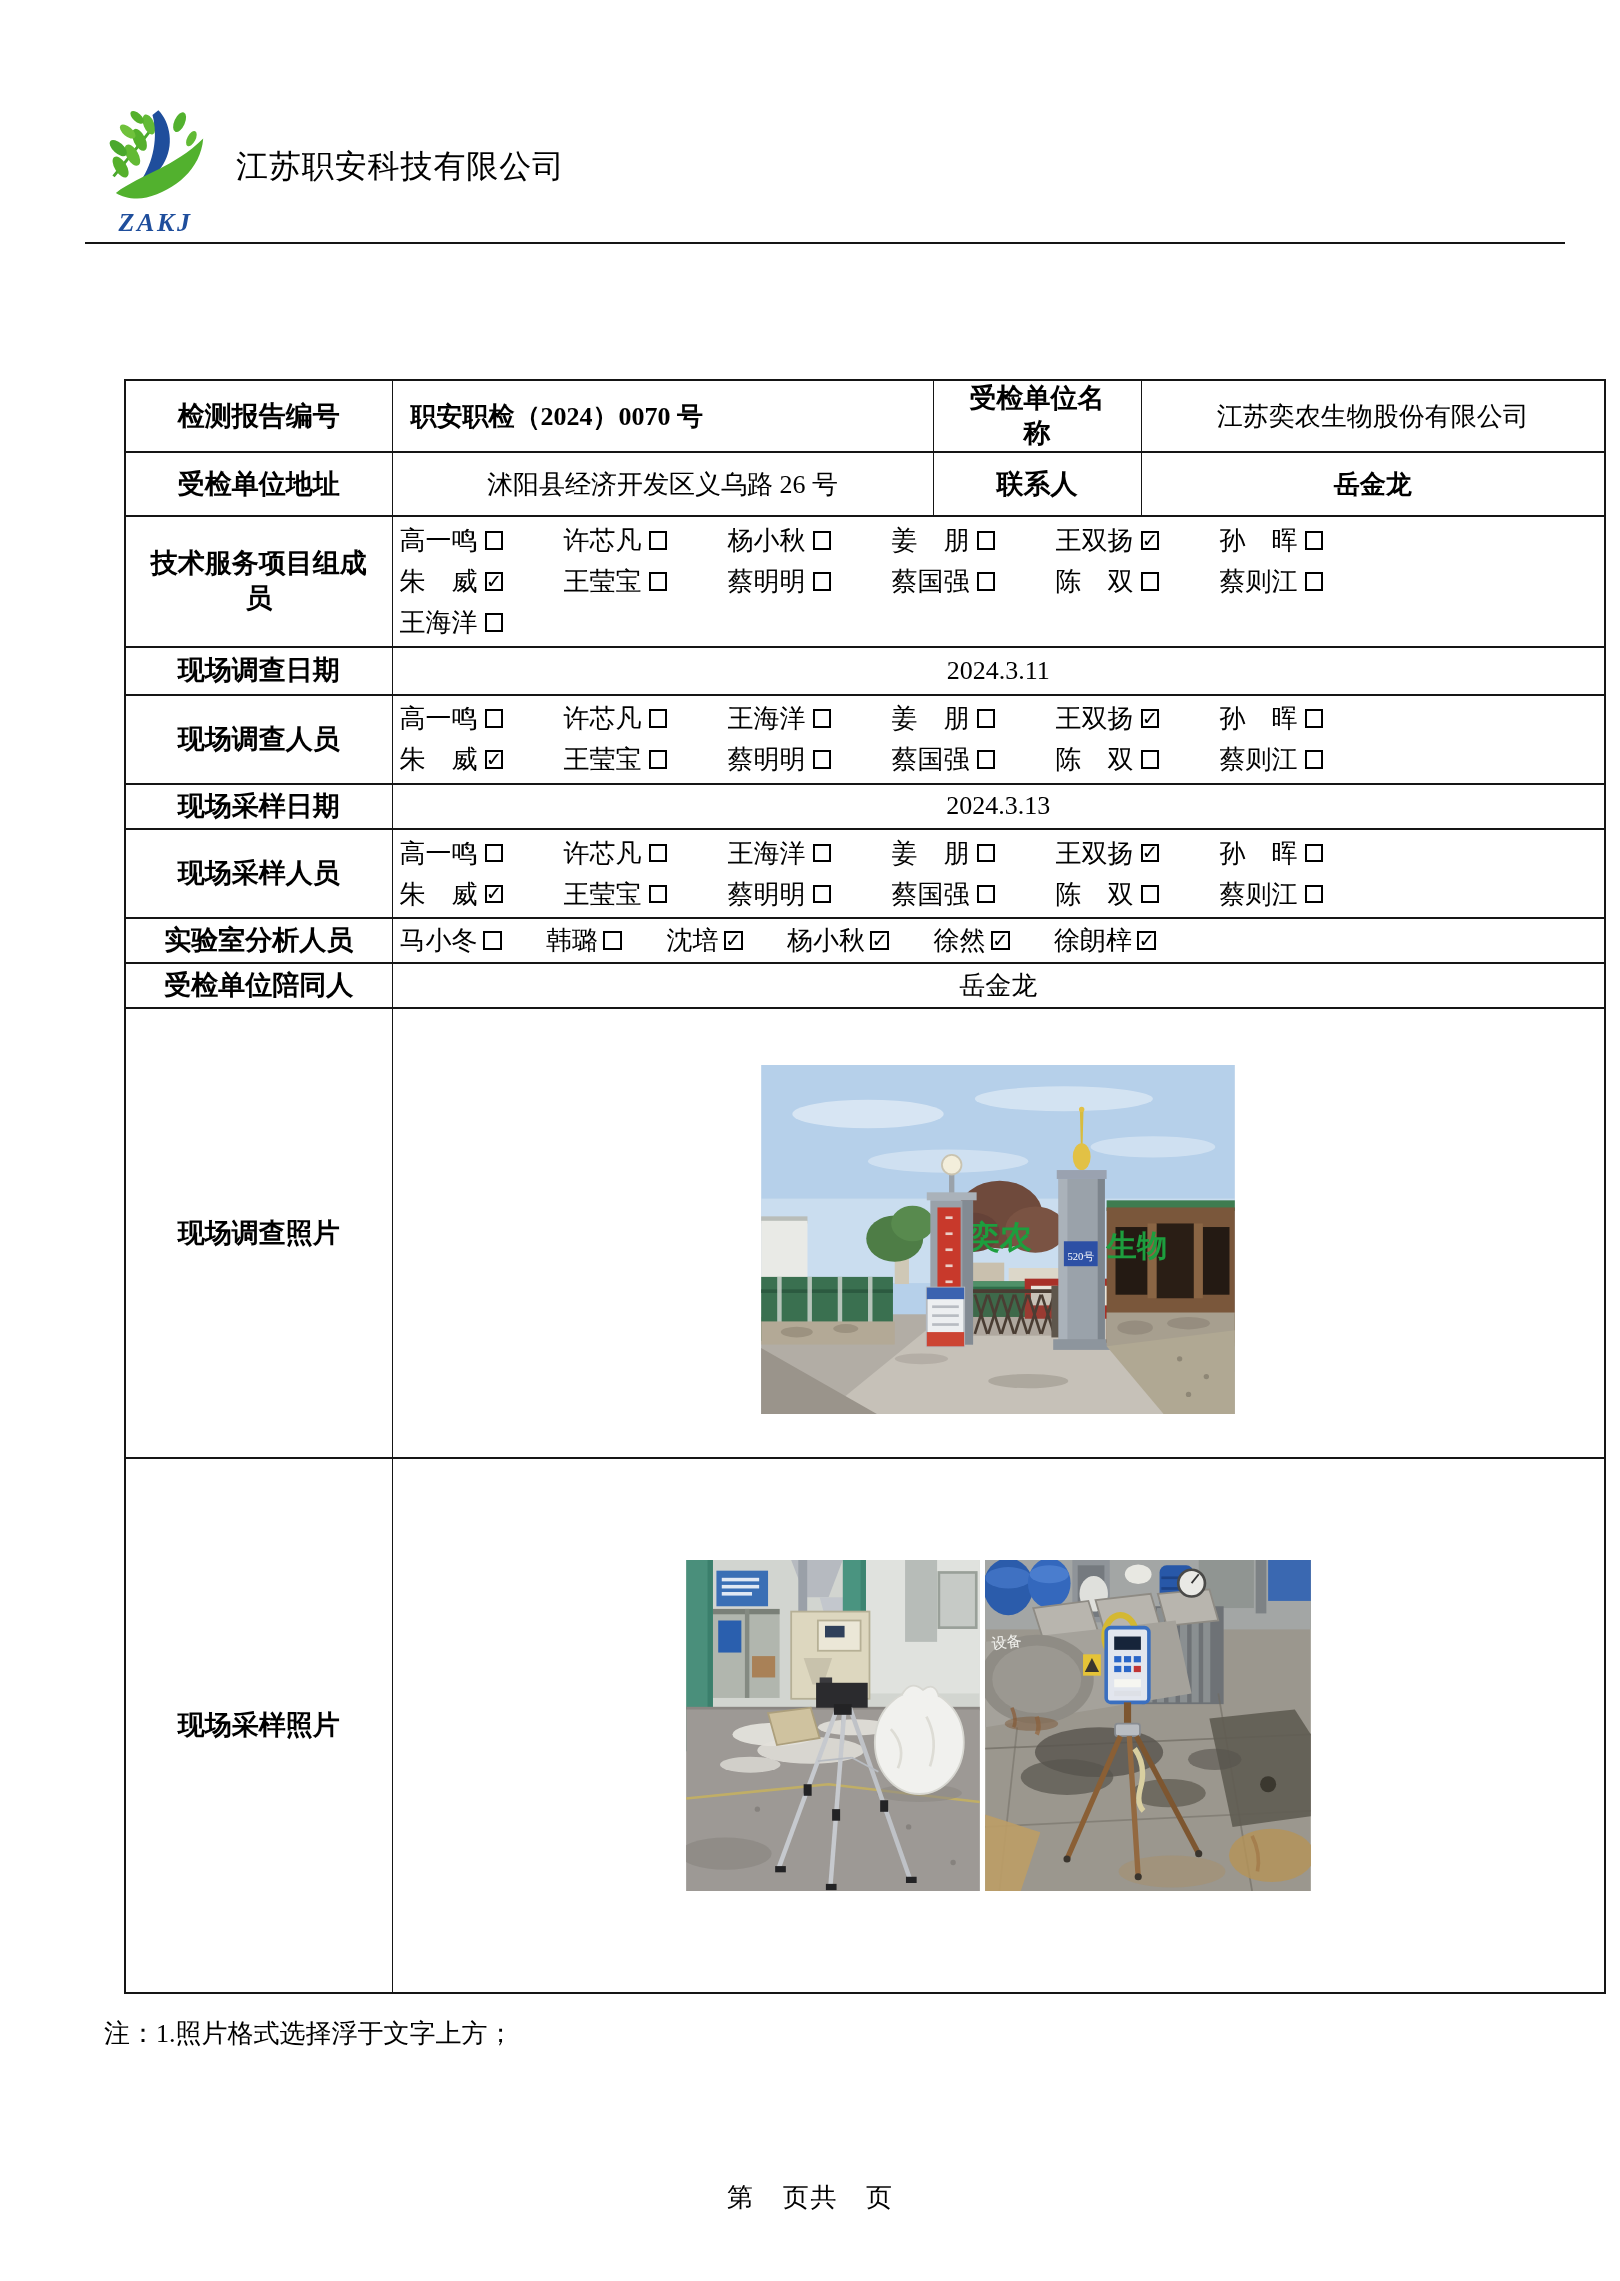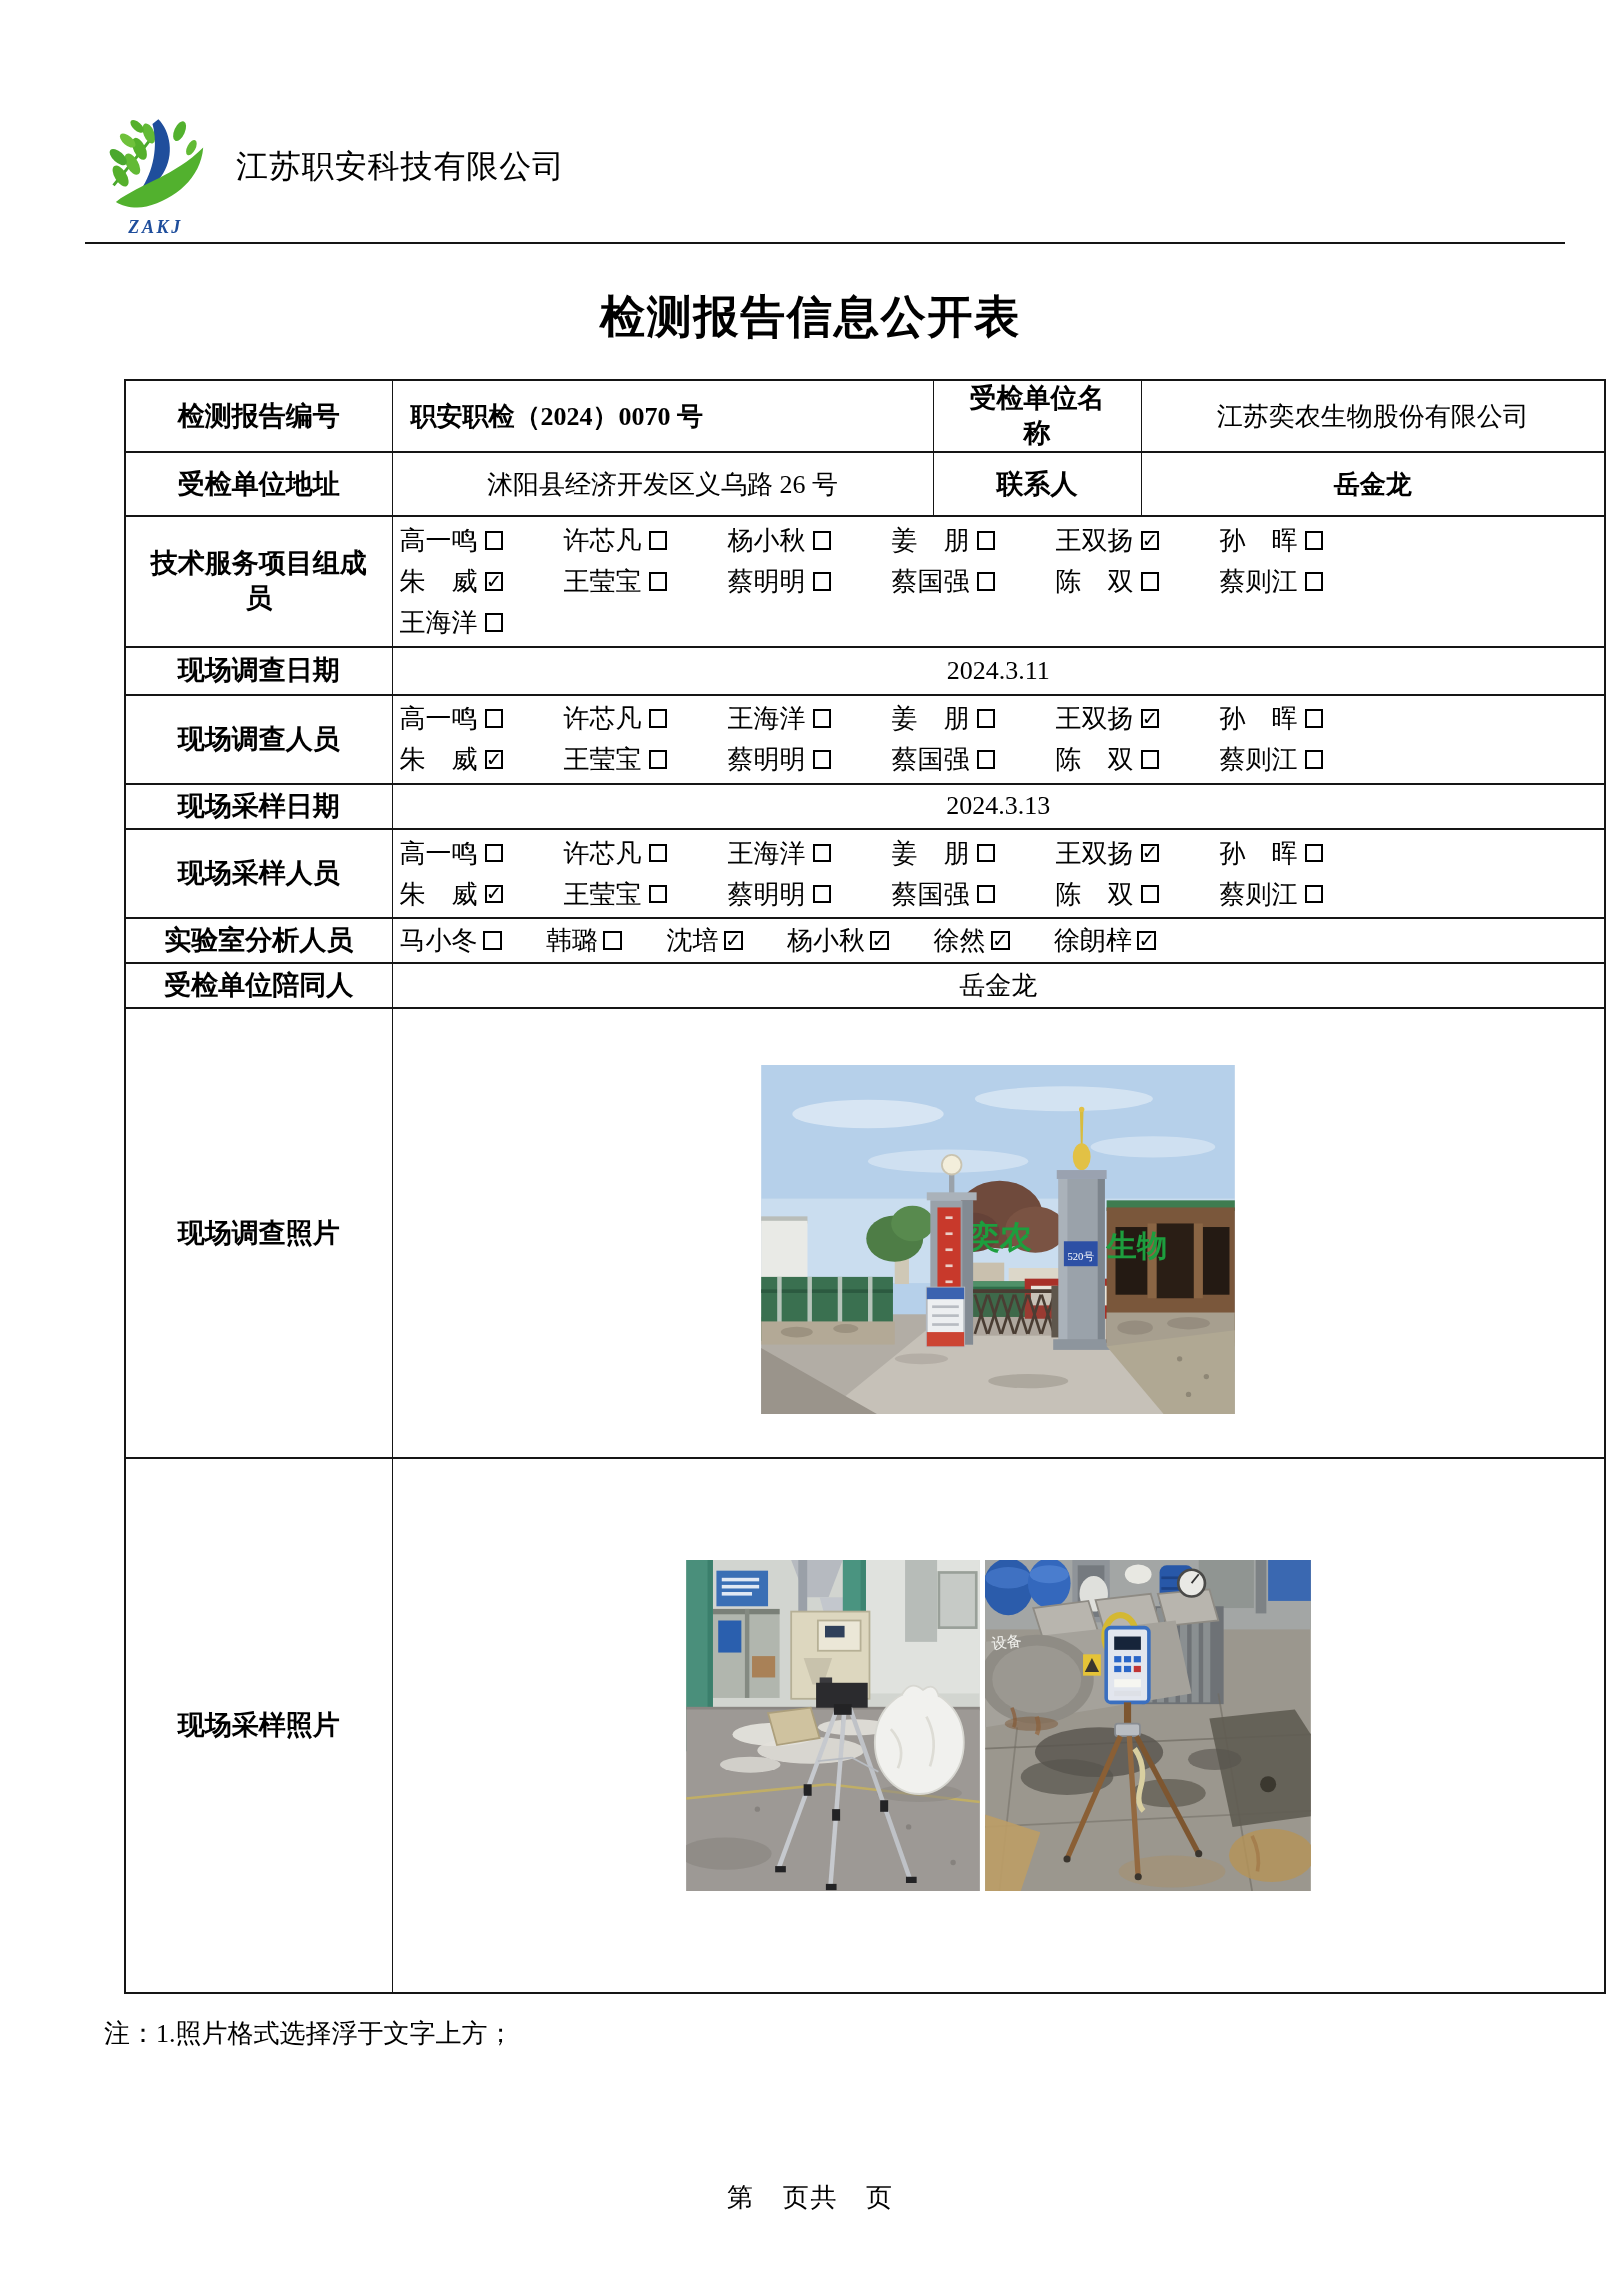--- a/index.html
+++ b/index.html
@@ -8,21 +8,21 @@
   .page {
     position:relative; width:1621px; height:2281px; overflow:hidden;
     background:#ffffff; color:#000;
     font-family:"Liberation Serif","DejaVu Serif",serif;
   }
   
   .header { position:absolute; left:85px; top:92px; width:1480px; height:152px;
             border-bottom:2.7px solid #151515; }
   .logo { position:absolute; left:3.6px; bottom:3.6px; width:134px; text-align:center; }
   .logo svg { display:block; margin:0 auto; }
-  .logo-text { font-size:18px; font-weight:bold; font-style:italic; color:#1f4e9c;
+  .logo-text { font-size:26px; font-weight:bold; font-style:italic; color:#1f4e9c;
                letter-spacing:2.7px; margin-top:-3.6px; }
   .company-name { position:absolute; left:151px; top:53px; font-size:32px; letter-spacing:0.9px; }
   .header-right { position:absolute; right:1.8px; top:12.5px; text-align:right;
                   font-size:27px; line-height:44px; white-space:nowrap; }
   .header-right .hv { margin-left:10.7px; }
   
   .title { position:absolute; left:0; top:287px; width:100%; text-align:center;
            font-size:45px; font-weight:bold; letter-spacing:1.8px; }
   
   table.main { position:absolute; left:85px; top:379px; width:1480px;
@@ -80,21 +80,20 @@
         <path d="M52,6 C62,16 66,36 56,52 C52,59 44,64 37,66 C48,50 52,28 47,10 Z" fill="#1f4e9c"></path>
         <ellipse cx="70" cy="16" rx="4.5" ry="9" fill="#52b12e" transform="rotate(24 70 16)"></ellipse>
         <ellipse cx="80" cy="30" rx="3.5" ry="7" fill="#62ba35" transform="rotate(28 80 30)"></ellipse>
         <path d="M16,76 C38,60 66,54 90,30 C88,56 66,74 42,80 C32,82 22,80 16,76 Z" fill="#52b12e"></path>
       </svg>
       <div class="logo-text">ZAKJ</div>
     </div>
     <div class="company-name">江苏职安科技有限公司</div>
   </div>
 
-  <div class="title">检测报告信息公开表</div>
 
   <table class="main">
     <colgroup>
         <col style="width:267px">
         <col style="width:541px">
         <col style="width:208px">
         <col style="width:464px">
       </colgroup>
     <tbody>
         <tr class="r1">

